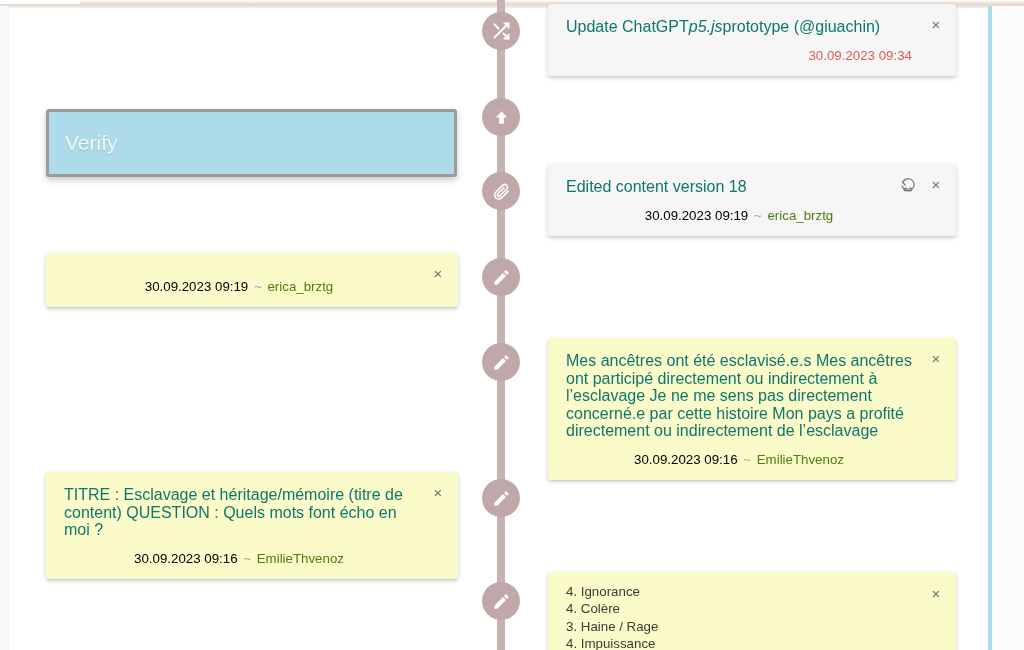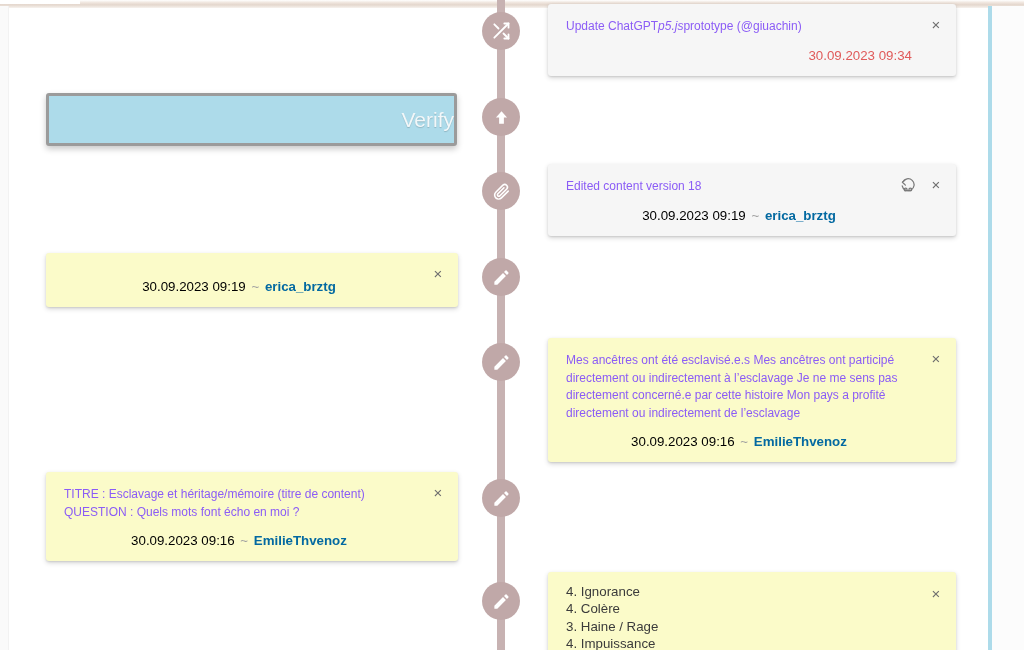--- a/index.html
+++ b/index.html
@@ -57,34 +57,34 @@
     border-radius: 3px;
     padding: 14px 44px 12px 18px;
     box-shadow: 0 2px 5px rgba(0,0,0,0.16), 0 1px 2px rgba(0,0,0,0.10);
   }
   .card.left  { left: 46px;  width: 412px; }
   .card.right { left: 548px; width: 408px; }
   .card.grey  { background: #f6f6f6; }
   .card.note  { background: #fbfbc9; }
 
   .card-text {
-    font-size: 12px;
+    font-size: 16px;
     line-height: 17.5px;
-    color: #8b5cf6;
+    color: #0f766e;
     white-space: pre-wrap;
   }
   .card-meta {
     margin-top: 12px;
     text-align: center;
     font-size: 13.3px;
     line-height: 16px;
   }
   .meta-date { color: #000000; }
   .meta-sep  { color: #a0a0a0; padding: 0 2px; }
-  .meta-user { color: #0369a1; font-weight: bold; }
+  .meta-user { color: #4d7c0f; }
   .card-meta.center-only { text-align: right; }
   .card-meta .meta-date.solo { color: #e05a5a; }
 
   .card-actions {
     position: absolute; top: 12px; right: 12px;
     display: flex; align-items: center; gap: 12px;
   }
   .icon-btn {
     width: 16px; height: 16px;
     display: flex; align-items: center; justify-content: center;
@@ -95,29 +95,28 @@
   .icon-btn svg { display: block; }
 
   
   .num-list { list-style: none; }
   .num-list li {
     font-size: 13.3px; line-height: 17.4px; color: #3b3b3b;
   }
 
   
   .verify-field {
-    position: absolute; left: 46px; top: 93px;
-    width: 411px; height: 53px;
+    position: absolute; left: 46px; top: 109px;
+    width: 411px; height: 68px;
     background: #addbea;
     border: 3px solid #9b9b9b;
     border-radius: 3px;
     box-shadow: 0 3px 6px rgba(0,0,0,0.22);
     display: flex; align-items: center;
     padding-left: 16px;
-    justify-content: flex-end;
   }
   .verify-label {
     font-size: 21px; color: #f2f7f9;
     text-shadow: 0 1px 1px rgba(0,0,0,0.18);
   }
   em.ital { font-style: italic; }
 </style>
 </head>
 <body>
 

